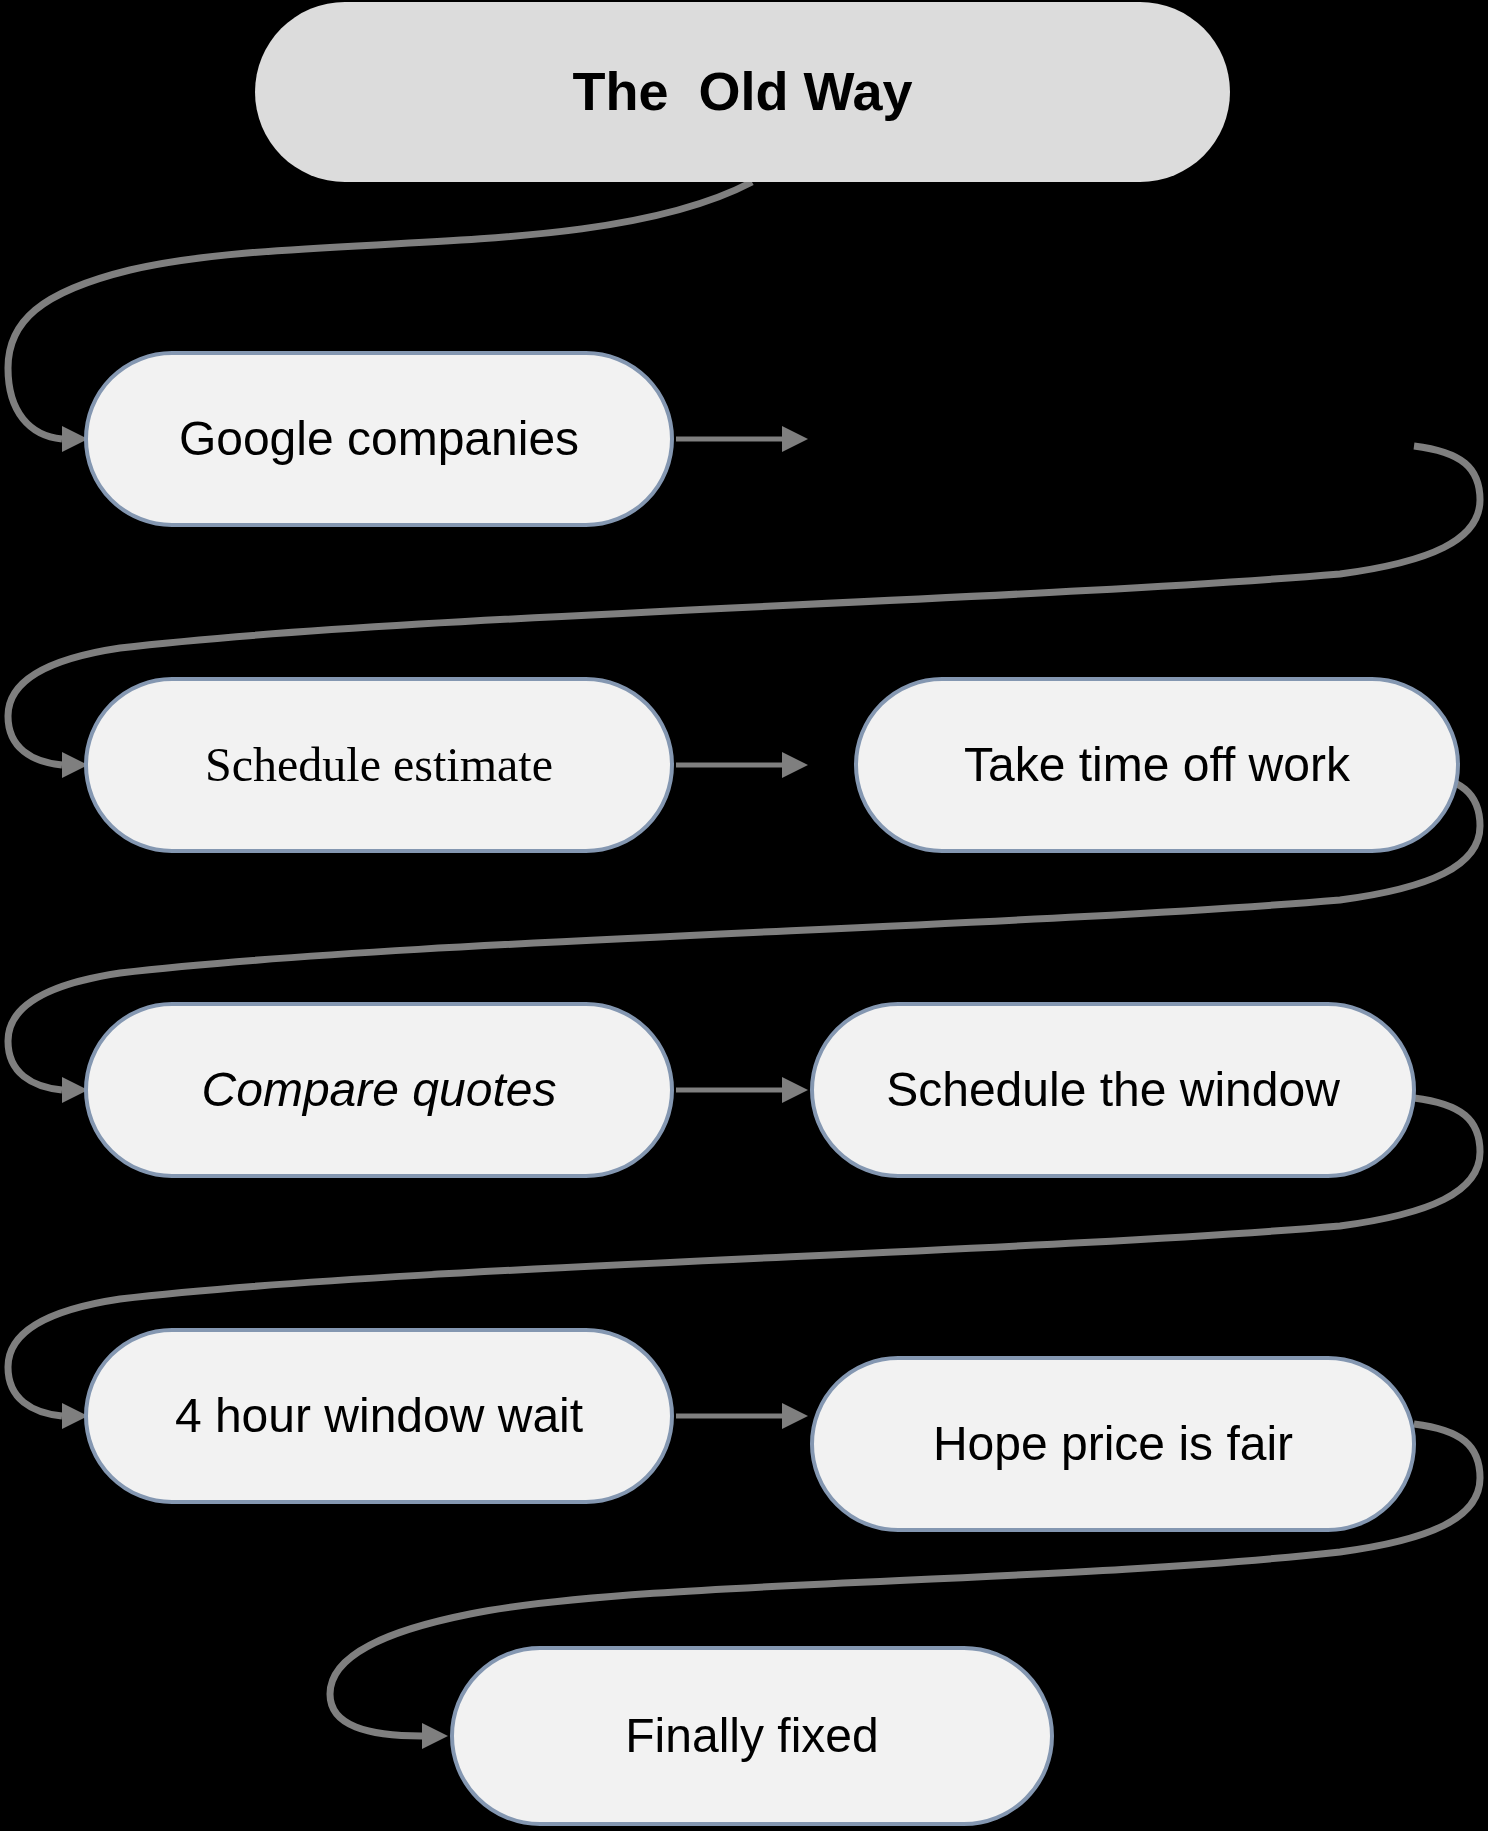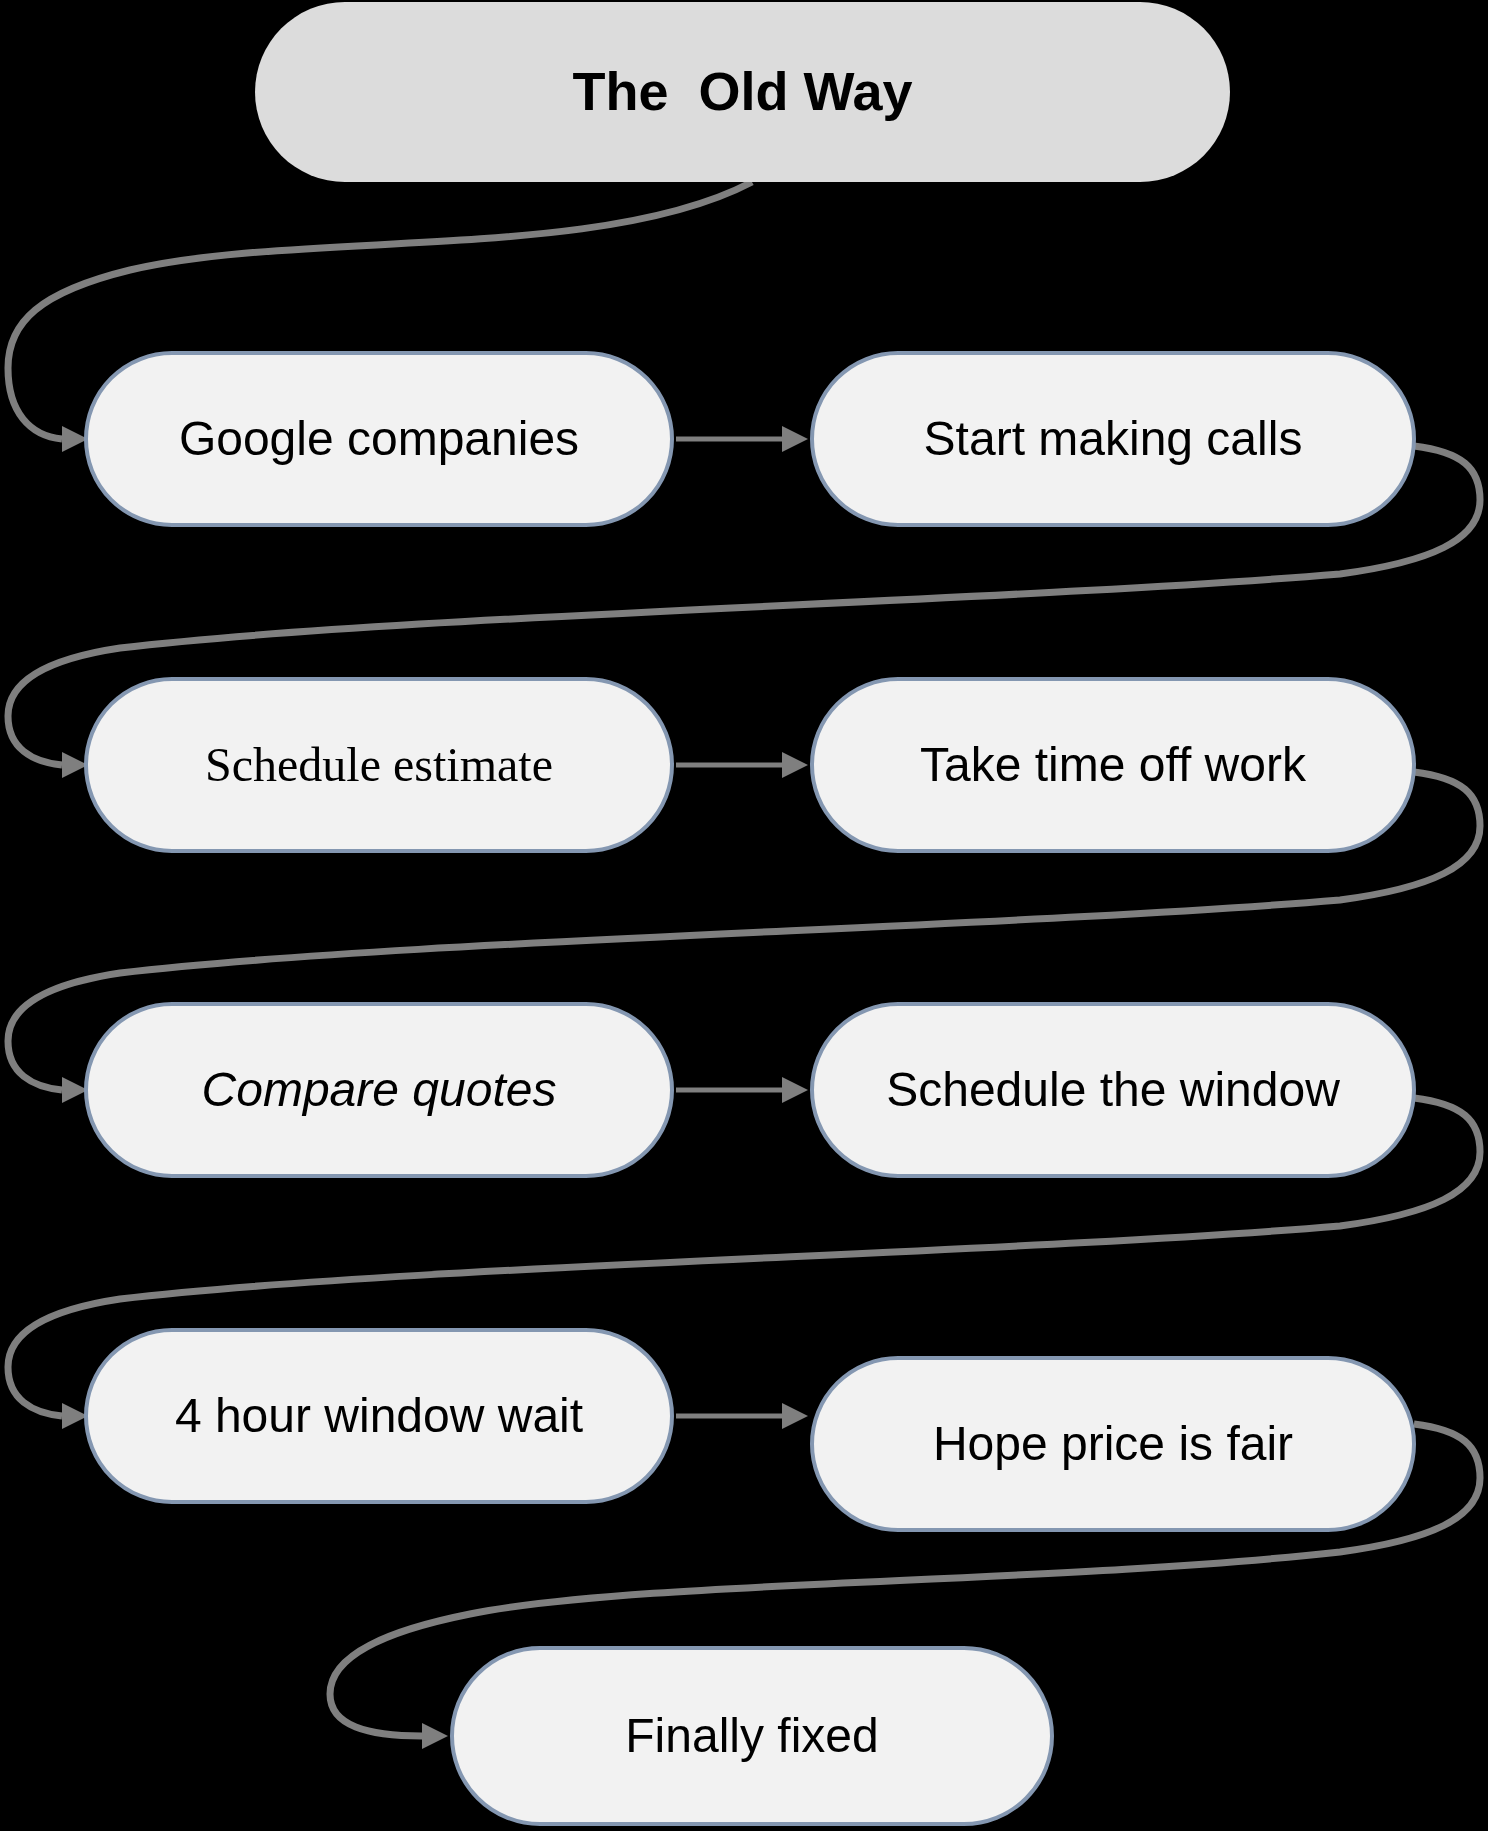--- a/index.html
+++ b/index.html
@@ -57,21 +57,21 @@
     border-radius: 92px;
     font-size: 54px;
     font-weight: bold;
     white-space: pre;
   }
   
   .title      { left: 255px; top: 2px;    width: 975px; height: 180px; }
   .r0l        { left: 84px;  top: 351px;  width: 590px; height: 176px; text-align: right; }
   .r0r        { left: 810px; top: 351px;  width: 606px; height: 176px; }
   .r1l        { left: 84px;  top: 677px;  width: 590px; height: 176px; font-family: Liberation Serif, serif; }
-  .r1r        { left: 810px; top: 677px;  width: 606px; height: 176px; }
+  .r1r        { left: 854px; top: 677px;  width: 606px; height: 176px; }
   .r2l        { left: 84px;  top: 1002px; width: 590px; height: 176px; font-style: italic; }
   .r2r        { left: 810px; top: 1002px; width: 606px; height: 176px; }
   .r3l        { left: 84px;  top: 1328px; width: 590px; height: 176px; }
   .r3r        { left: 810px; top: 1356px; width: 606px; height: 176px; }
   .final      { left: 450px; top: 1646px; width: 604px; height: 180px; border-radius: 90px; }
 </style>
 </head>
 <body>
 
 <div id="canvas">
@@ -106,23 +106,20 @@
     <polygon class="ahead" points="782,1403 782,1429 808,1416"></polygon>
   </svg>
 
   <div class="node title">
     <span>The  Old Way</span>
   </div>
 
   <div class="node r0l">
     <span>Google companies</span>
   </div>
-  <div class="node r0r">
-    <span>Start making calls</span>
-  </div>
 
   <div class="node r1l">
     <span>Schedule estimate</span>
   </div>
   <div class="node r1r">
     <span>Take time off work</span>
   </div>
 
   <div class="node r2l">
     <span>Compare quotes</span>

